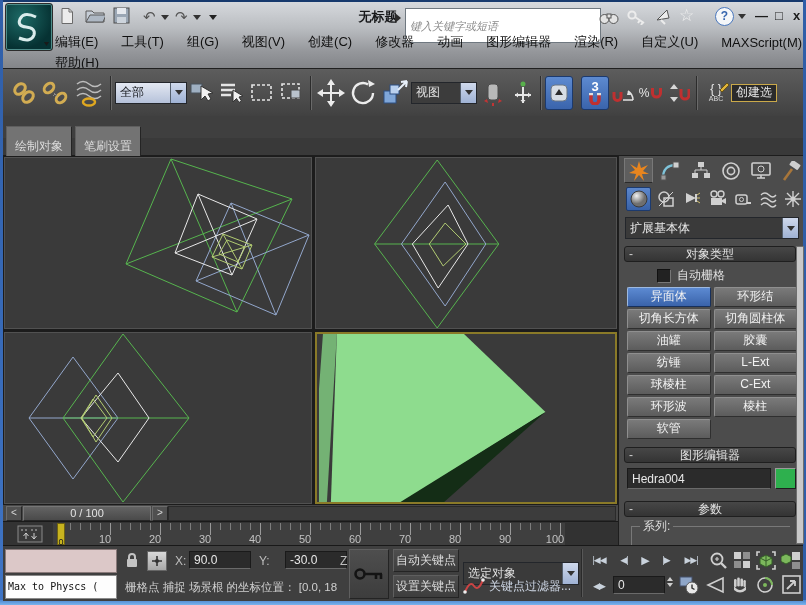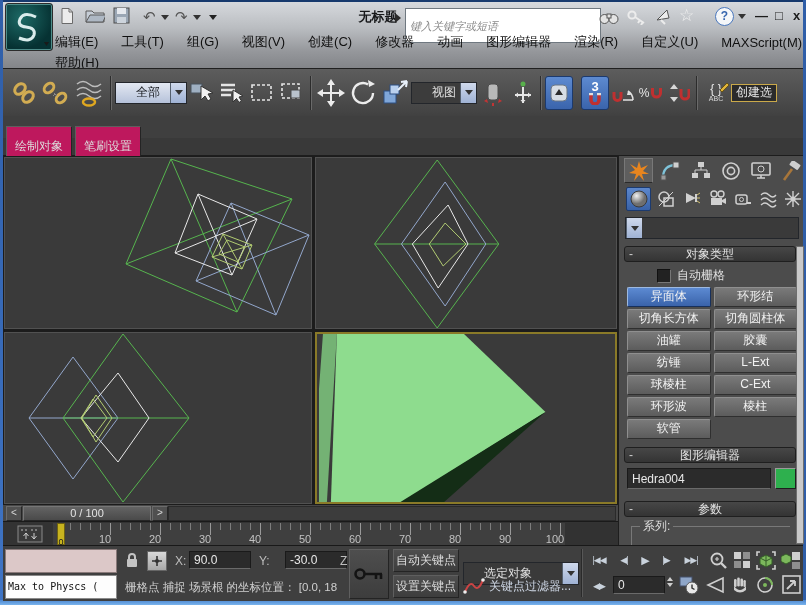--- a/index.html
+++ b/index.html
@@ -31,29 +31,29 @@
   #menubar2{left:52px;top:52px;height:14px;display:flex;}
   .menu-item{color:#101010;font-size:13px;white-space:nowrap;cursor:default;}
   
   #main-toolbar{left:3px;top:68px;width:800px;height:48px;border-top:1px solid #202020;
       background:linear-gradient(180deg,#5d5d5d,#414141);display:flex;align-items:center;padding-left:6px;box-sizing:border-box;}
   .ti{display:flex;align-items:center;justify-content:center;flex:none;height:36px;}
   .tsep{width:1px;height:34px;background:#2c2c2c;border-right:1px solid #6a6a6a;margin:0 3px;flex:none;}
   .combo{height:20px;border:1px solid #23262b;display:flex;align-items:center;flex:none;}
   .combo .cbtn{width:15px;height:100%;background:linear-gradient(180deg,#cfd9ec,#9fb2d4);
       display:flex;align-items:center;justify-content:center;border-left:1px solid #55606e;}
-  .combo .ctext{flex:1;padding:0 20px;white-space:nowrap;overflow:hidden;}
+  .combo .ctext{flex:1;padding:0 4px;white-space:nowrap;overflow:hidden;}
   .bluebtn{background:linear-gradient(180deg,#5d8ad0,#3a64ac);border:1px solid #1c3a6e;border-radius:3px;}
   
   #ribbon-tabs{left:3px;top:116px;width:800px;height:22px;background:#2b2b2b;border-top:1px solid #555;}
   .rtab{top:3px;height:18px;line-height:18px;text-align:center;color:#9a9a9a;font-size:12px;}
   .rtab.active{background:#414141;border:1px solid #5c5c5c;border-bottom:none;color:#e6e6e6;}
   #ribbon-panels{left:3px;top:138px;width:800px;height:18px;background:#393939;border-bottom:1px solid #1d1d1d;
       display:flex;gap:3px;padding-left:3px;align-items:center;box-sizing:border-box;}
-  .rpanel-btn{height:15px;line-height:15px;padding:12px 8px;background:#be185d;color:#dcdcdc;font-size:12px;
+  .rpanel-btn{height:15px;line-height:15px;padding:12px 8px;background:#737373;color:#dcdcdc;font-size:12px;
       border:1px solid #5e5e5e;border-bottom-color:#242424;border-right-color:#242424;}
   
   #viewport-area{left:3px;top:156px;width:615px;height:349px;background:#1c1c1c;}
   .vp{position:absolute;background:#3a3a3a;border:1px solid #515151;box-sizing:border-box;}
   .vp svg{display:block;width:100%;height:100%;}
   #vp-br{border:2px solid #8a7a28;}
   
   #time-slider{left:3px;top:505px;width:615px;height:16px;background:#474747;display:flex;align-items:center;}
   .ts-btn{width:14px;height:13px;background:#505050;border:1px solid #6b6b6b;border-bottom-color:#262626;
       border-right-color:#262626;color:#d6d6d6;font-size:10px;line-height:12px;text-align:center;flex:none;}
@@ -508,20 +508,21 @@
         </svg>
       </span>
     <span class="cp-tab2" style="left:161px;top:31px;">
       <svg width="18" height="18">
           <path d="M9 1 v16 M1 9 h16 M3 3 l12 12 M15 3 L3 15" stroke="#d0d0d0" stroke-width="1.4"></path>
           <circle cx="9" cy="9" r="2.5" fill="#d0d0d0"></circle>
         </svg>
       </span>
 
     <div class="combo abs" style="left:6px;top:61px;width:172px;background:#3a3a3a;">
+      <span class="ctext" style="color:#e8e8e8;">扩展基本体</span>
         <span class="cbtn">
           <span class="caret"></span>
         </span>
     </div>
 
     <div class="rollout-hd" style="top:90px;">
       <span class="minus">-</span>
       <span>对象类型</span>
     </div>
     <div class="abs" style="left:38px;top:111px;display:flex;align-items:center;gap:6px;">

